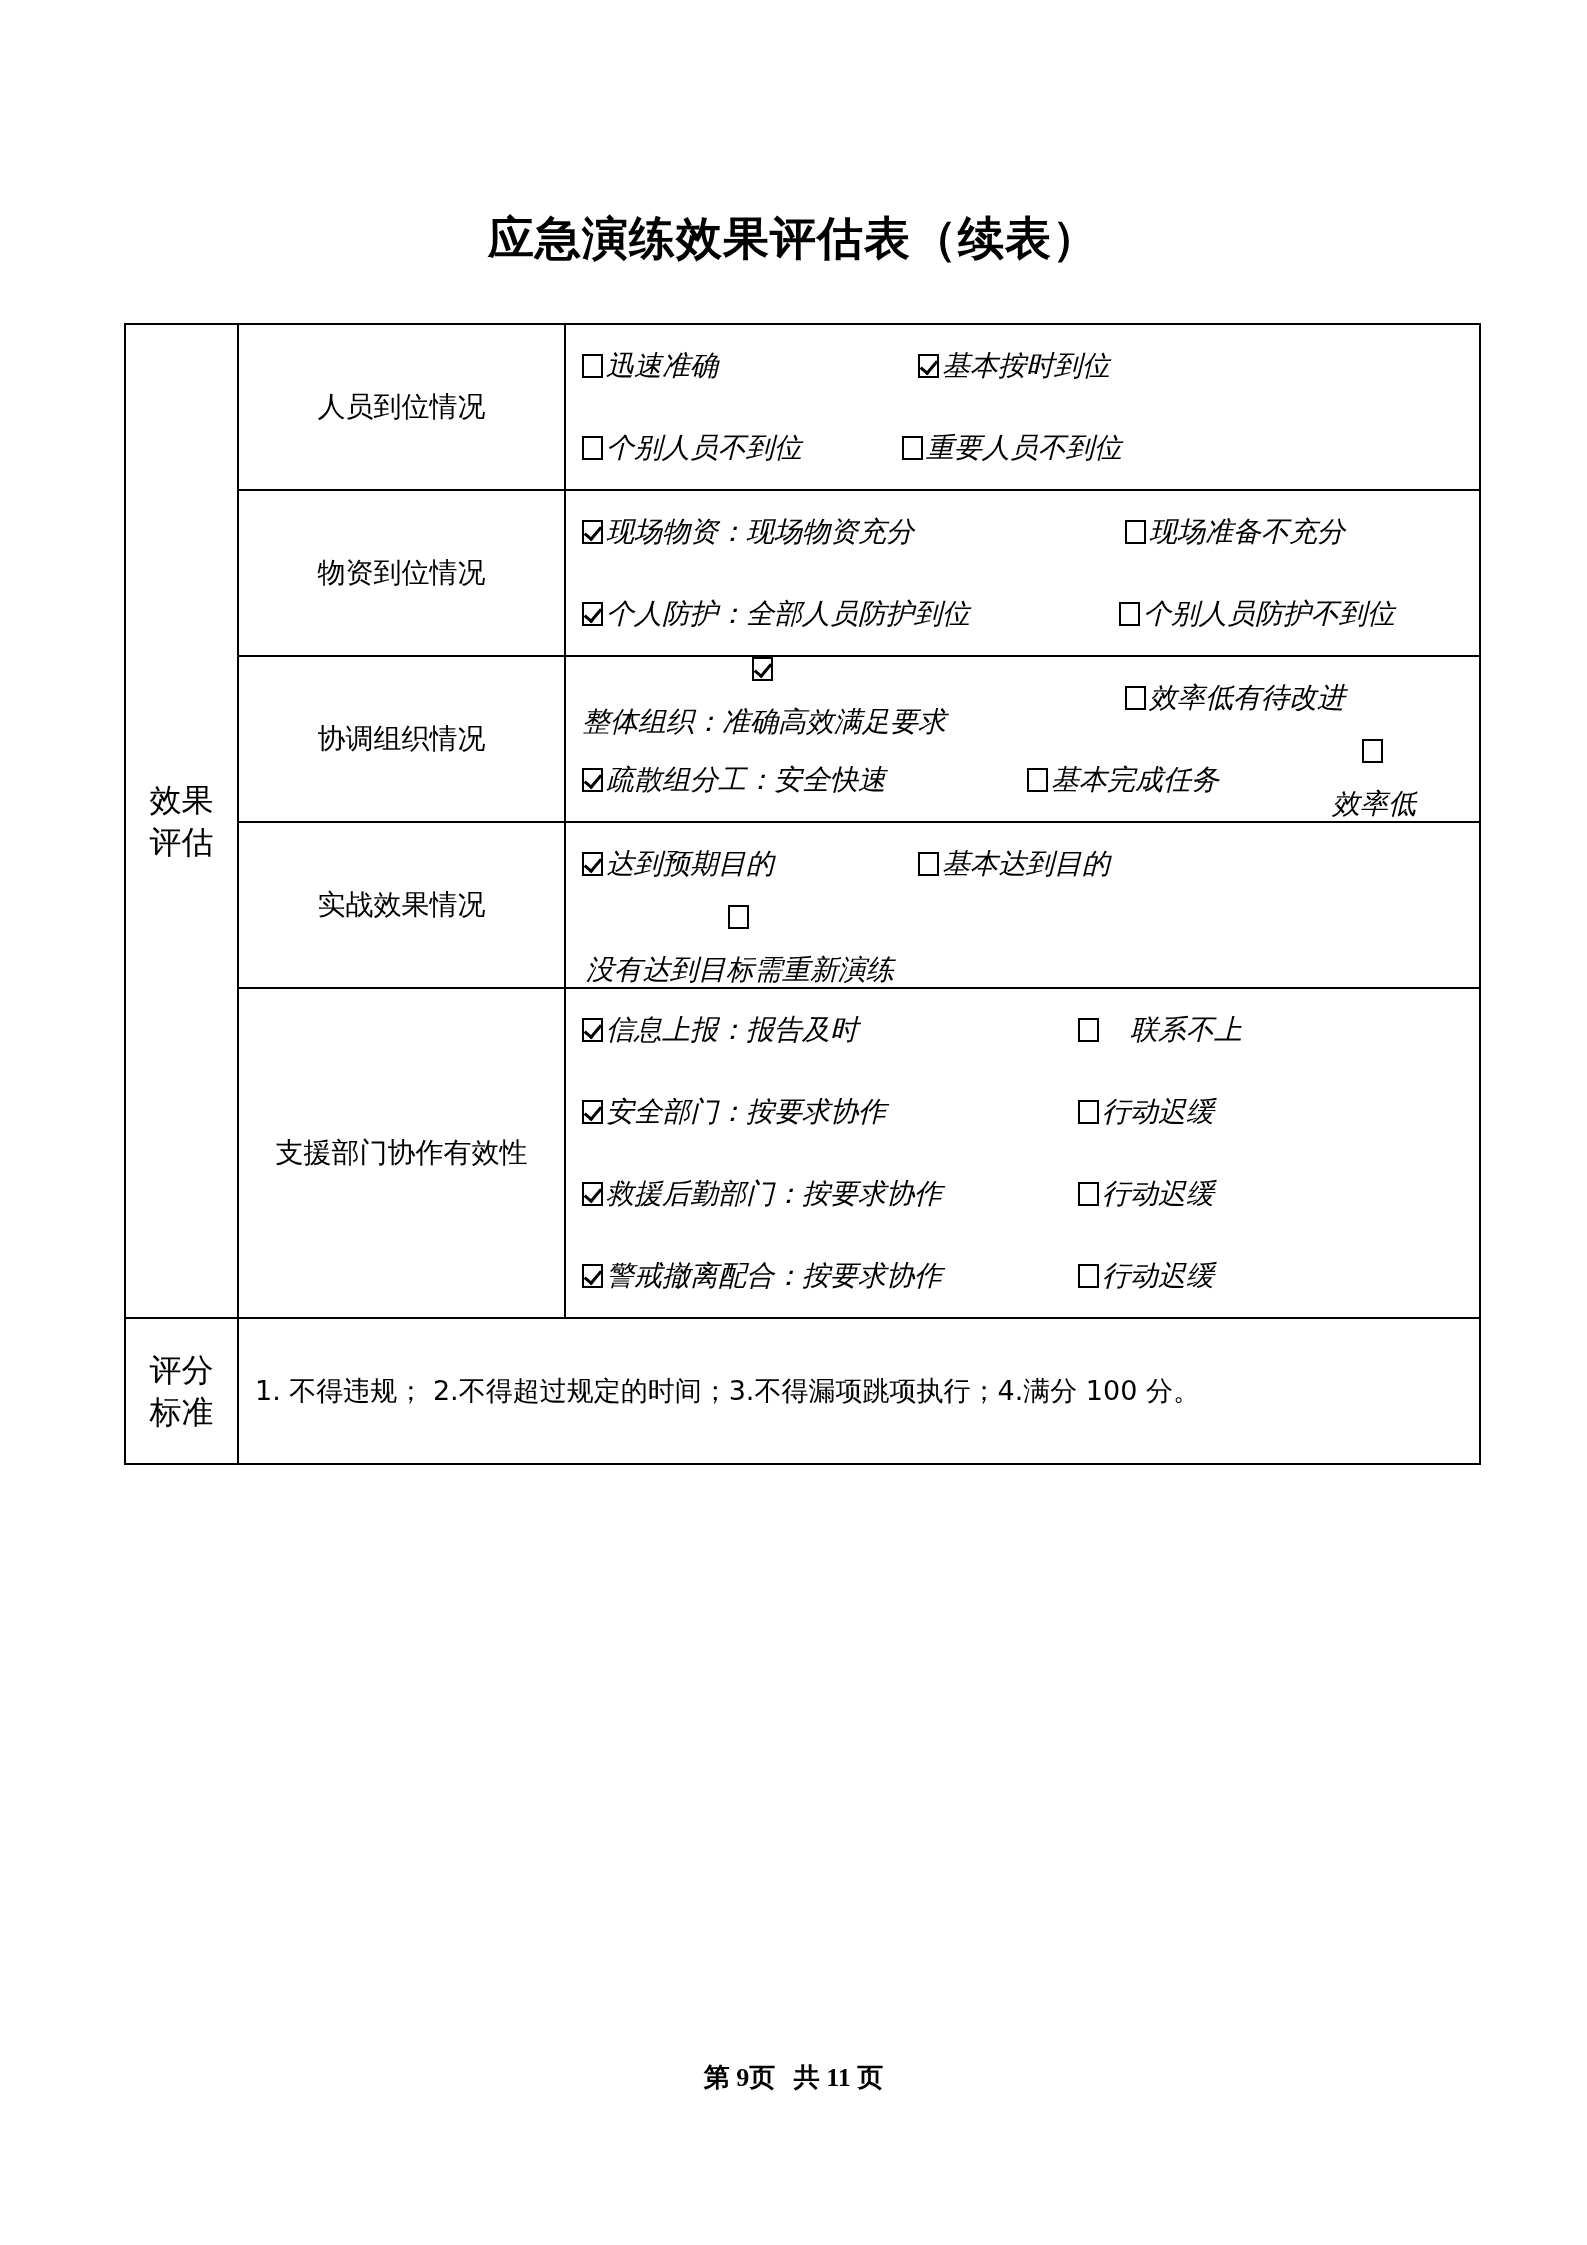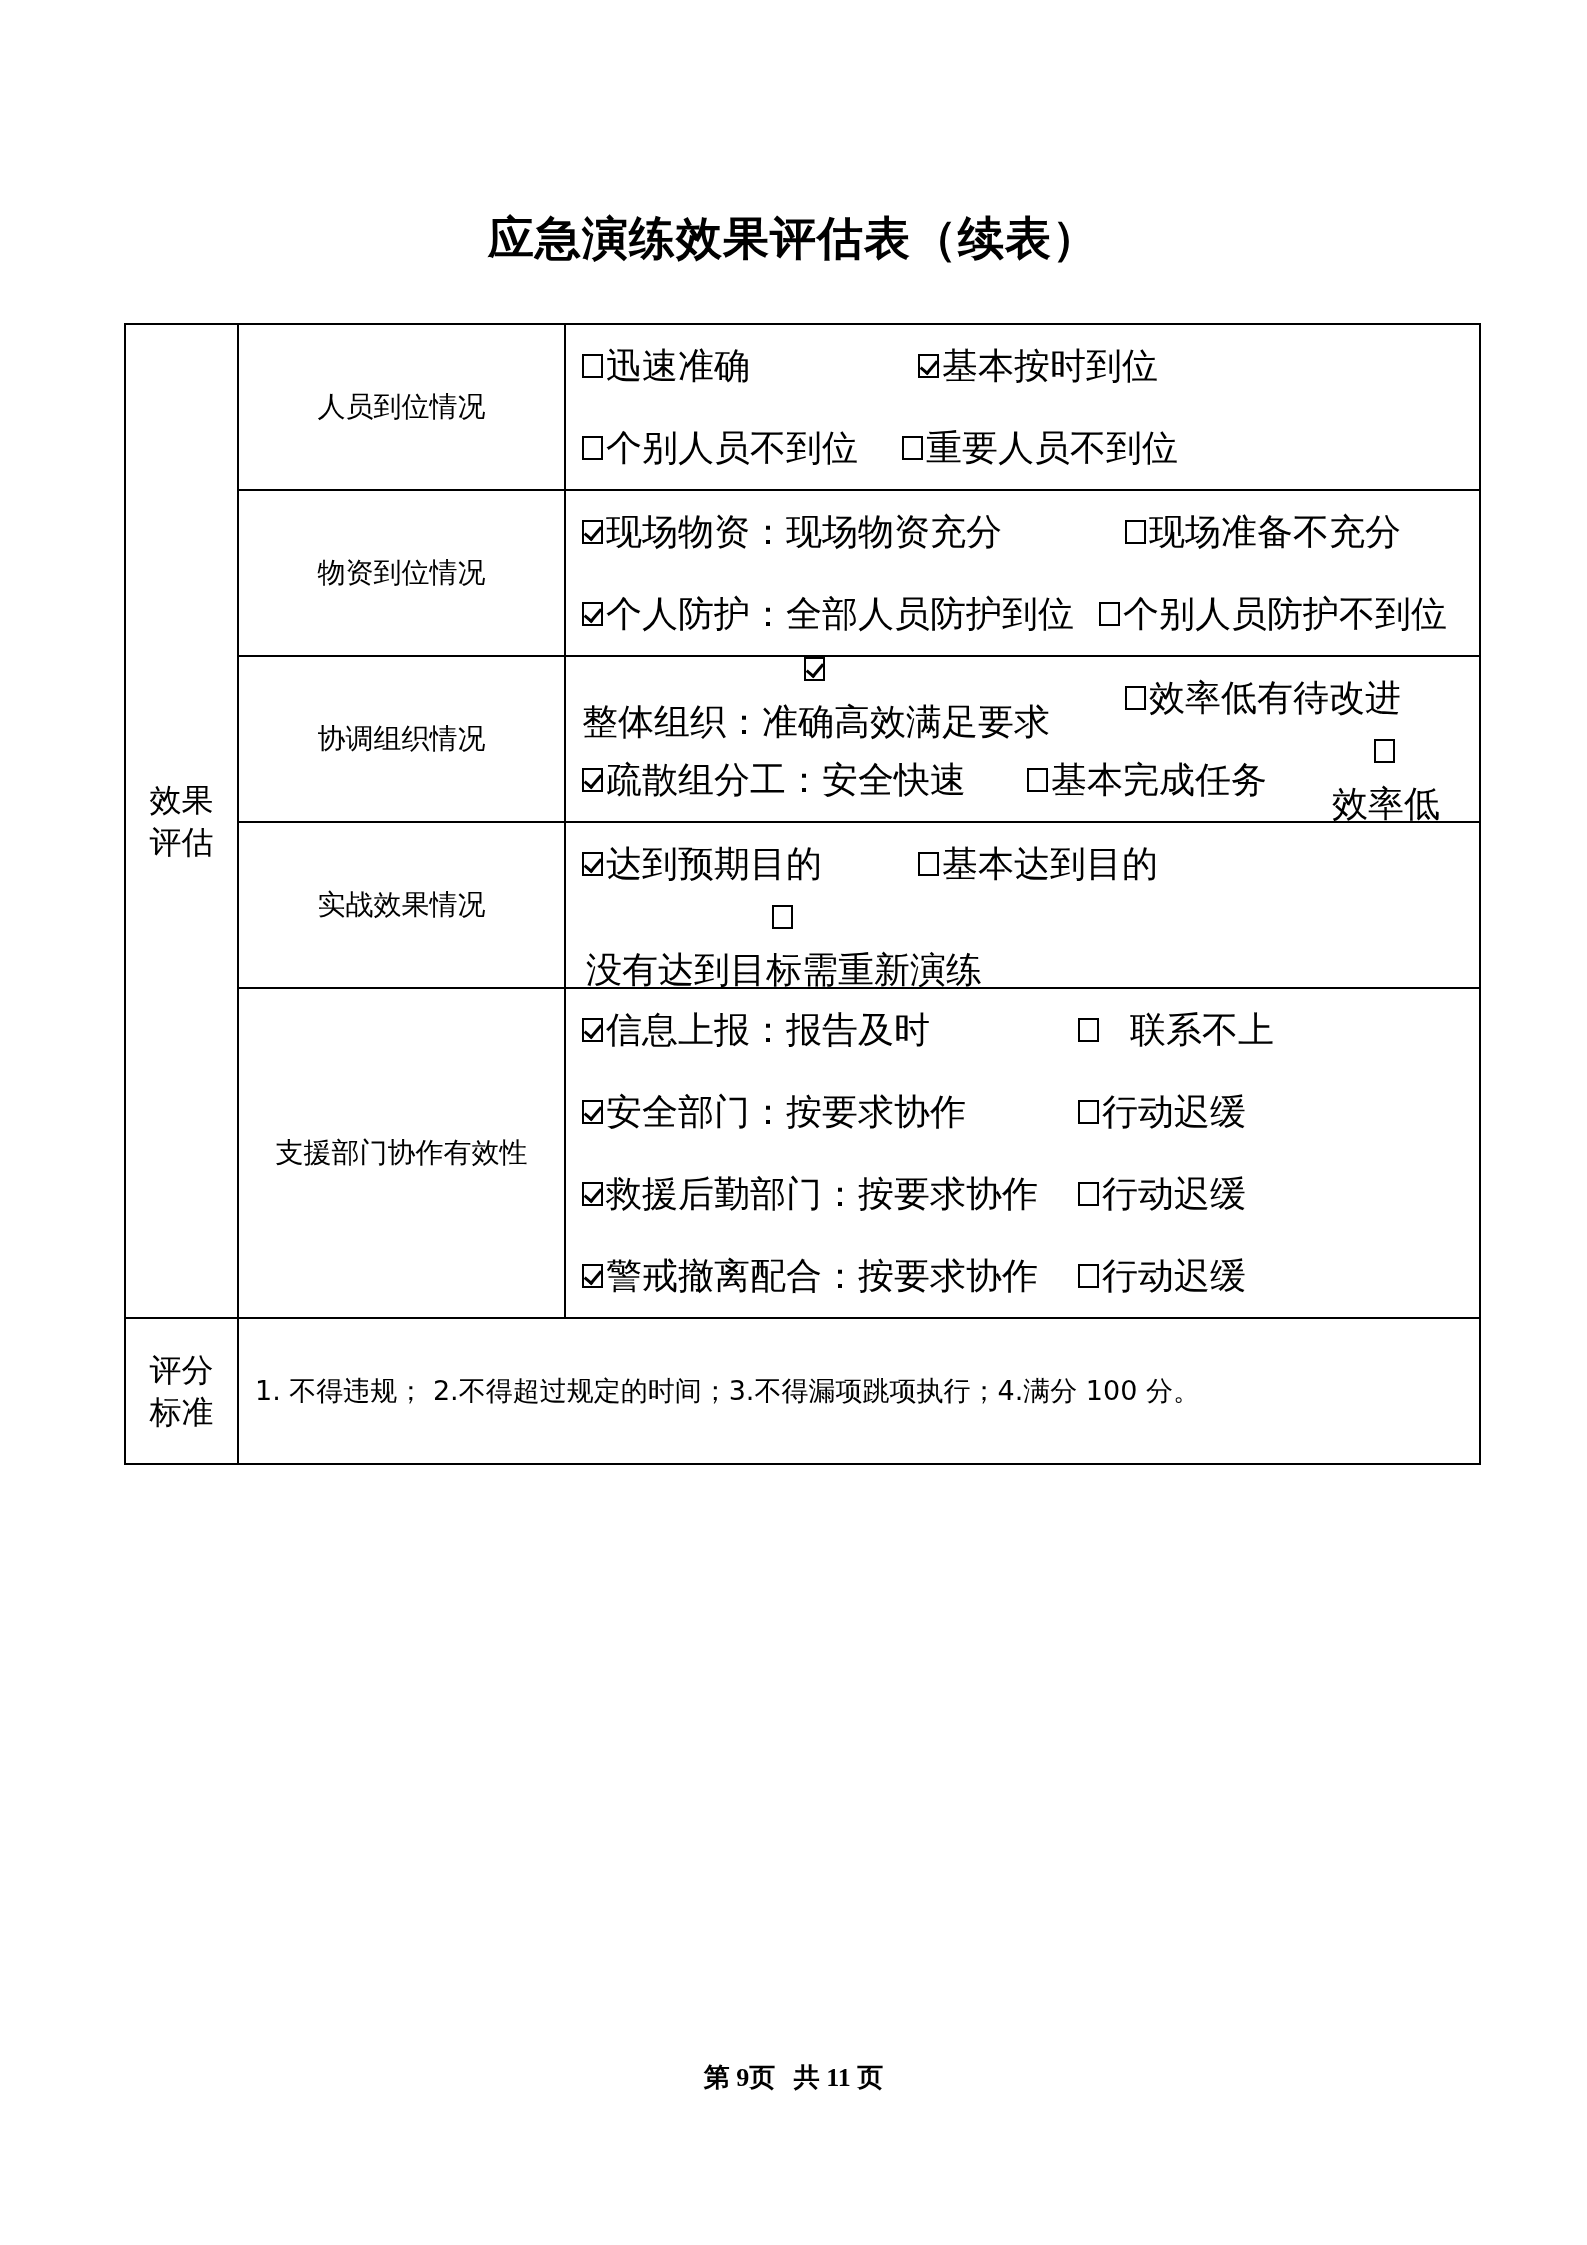--- a/index.html
+++ b/index.html
@@ -9,21 +9,21 @@
            font-size:46px; font-weight:bold; letter-spacing:1px;
            font-family:"DejaVu Sans","Liberation Sans",sans-serif; }
   table.form { position:absolute; left:124px; top:323px; width:1357px;
                border-collapse:collapse; table-layout:fixed; }
   table.form td { border:2.5px solid #000; padding:0; vertical-align:middle; }
   .col1 { width:113px; }
   .col2 { width:327px; }
   .col3 { width:auto; }
   .section-label { text-align:center; font-size:32px; line-height:42px; }
   .item-label { text-align:center; font-size:28px; }
-  .options { padding:0 0 0 16px !important; font-size:36px; }
+  .options { padding:0 0 0 16px !important; font-size:28px;font-style:italic; }
   .opt-line { position:relative; height:82px; line-height:82px; white-space:nowrap; }
   .opt { position:absolute; top:0; display:inline-flex; align-items:center; }
   .box { display:inline-block; width:21px; height:24px; border:2px solid #000;
          box-sizing:border-box; position:relative; margin-right:3px; top:0; }
   .box.checked::after { content:""; position:absolute; left:4px; top:1px; width:7px; height:14px;
          border-right:3px solid #000; border-bottom:3px solid #000; transform:rotate(40deg); }
   .criteria { font-size:27px; padding-left:16px !important; }
   .footer { position:absolute; left:0; width:1587px; top:2060px; text-align:center;
             font-family:"Liberation Serif","DejaVu Serif",serif; font-weight:bold; font-size:26px; }
   .footer span { margin:0 4px; }
@@ -80,21 +80,21 @@
             <label class="opt" style="left: 543px;">
               <span class="box"></span>
               <span>现场准备不充分</span>
             </label>
           </div>
           <div class="opt-line">
             <label class="opt" style="left: 0px;">
               <span class="box checked"></span>
               <span>个人防护：全部人员防护到位</span>
             </label>
-            <label class="opt" style="left: 517px;">
+            <label class="opt" style="left: 537px;">
               <span class="box"></span>
               <span>个别人员防护不到位</span>
             </label>
           </div>
         </td>
     </tr>
     <tr style="height:165px">
       <td class="item-label">协调组织情况</td>
       <td class="options">
           <div class="opt-line">

